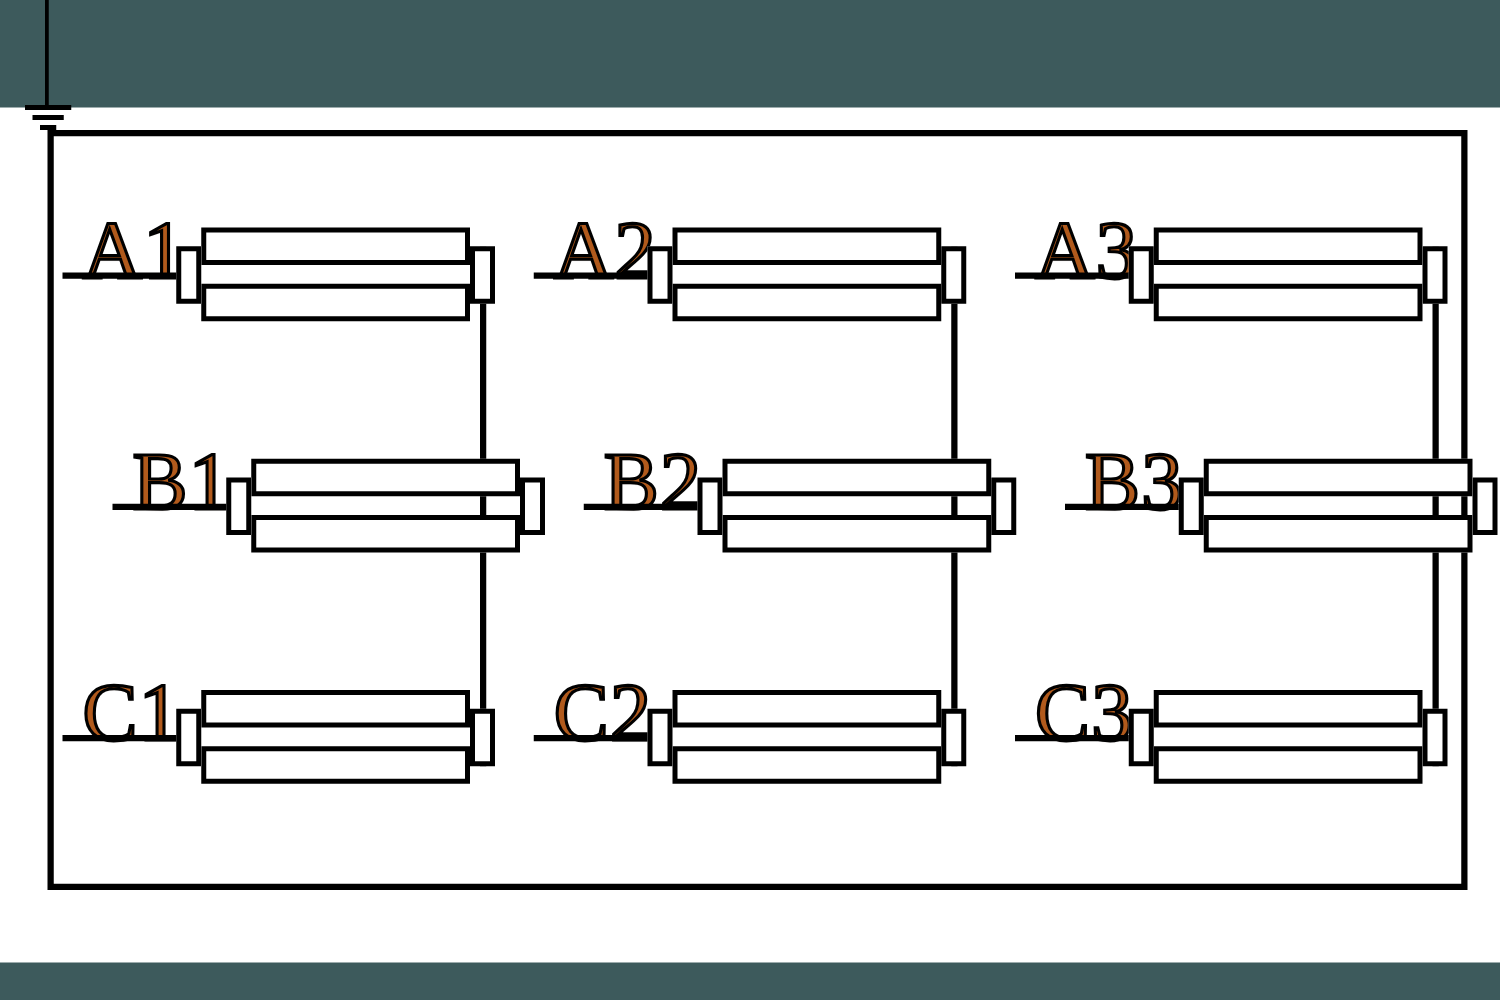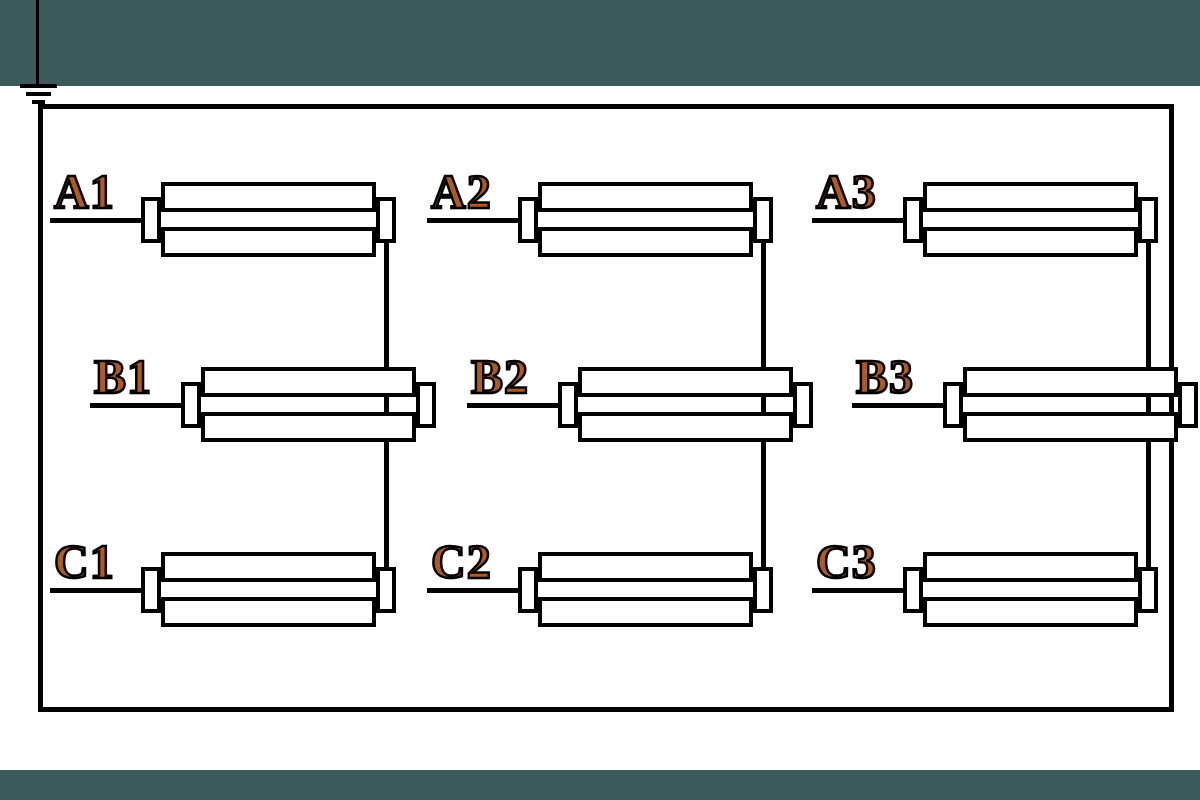--- a/index.html
+++ b/index.html
@@ -26,22 +26,22 @@
   .bus { position:absolute; width:5px; top:197px; height:416px; background:#000; z-index:1; }
   .bus.b1 { left:384px; }
   .bus.b2 { left:761px; }
   .bus.b3 { left:1146px; }
 
   .cell { position:absolute; width:346px; height:120px; z-index:2; }
   .c1 { left:50px; } .c2 { left:427px; } .c3 { left:812px; }
   .rA { top:168px; } .rB { top:353px;margin-left:40px; } .rC { top:538px; }
 
   .phase-label {
-    position:absolute; left:4px; top:0;
-    font-size:48px; font-weight:bold; line-height:1;
+    position:absolute; left:16px; top:0;
+    font-size:66px; font-weight:normal; line-height:1;
     letter-spacing:1px;
     color:#b15a1c;
     -webkit-text-stroke:2.5px #000;
     text-shadow:0 1px 1px rgba(60,20,0,0.5);
     user-select:none;
   }
   .feed { position:absolute; left:0; top:50px; width:93px; height:5px; background:#000; }
   .term {
     position:absolute; top:29px; width:20px; height:46px;
     border:4px solid #000; background:#fff; z-index:3;

